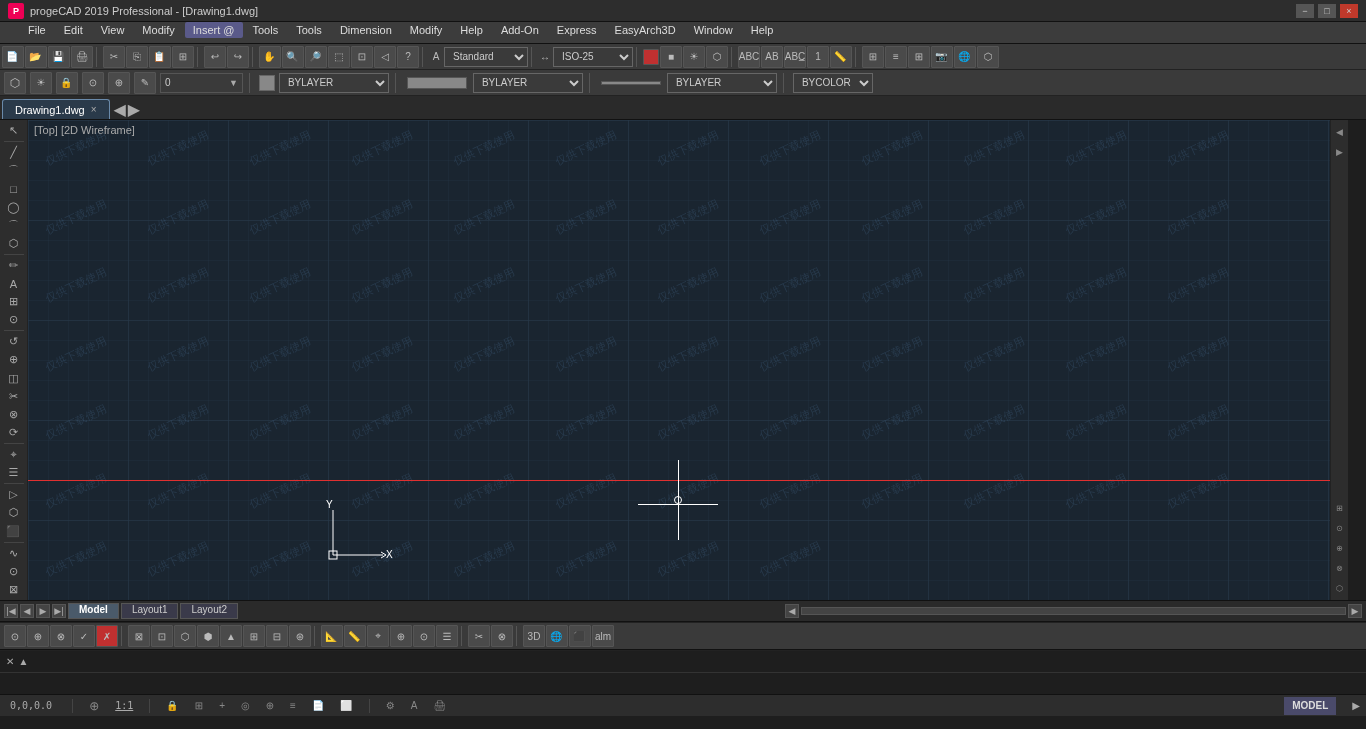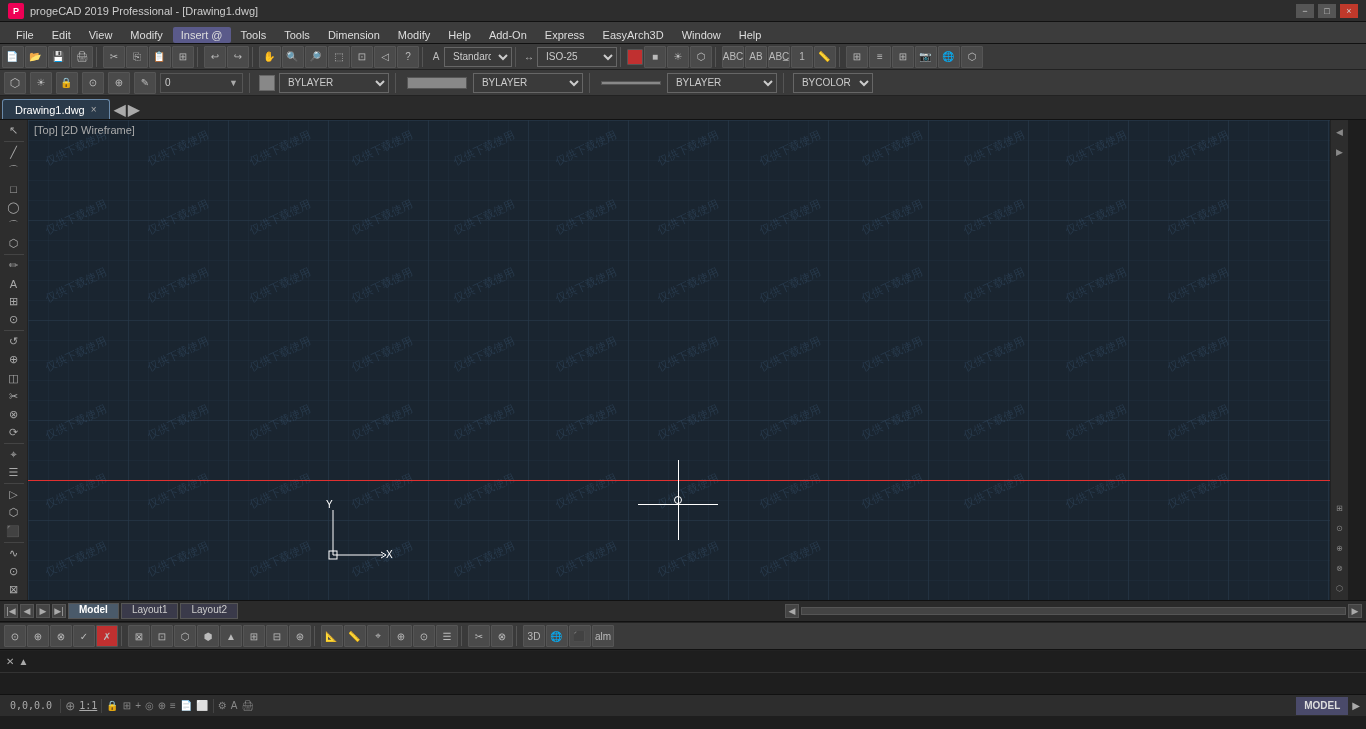--- a/index.html
+++ b/index.html
@@ -13,21 +13,21 @@
     }
     #title-bar .title { font-size: 11px; color: #ccc; display: flex; align-items: center; gap: 6px; }
     #title-bar .title .logo { width: 16px; height: 16px; background: #e05; border-radius: 2px; display:flex; align-items:center; justify-content:center; font-size:9px; color:#fff; font-weight:bold; }
     #title-bar .win-controls { display: flex; gap: 4px; }
     #title-bar .win-btn { width: 18px; height: 14px; background: #555; border: none; cursor: pointer; font-size: 9px; color: #ccc; display:flex;align-items:center;justify-content:center; }
     #title-bar .win-btn.close { background: #c0392b; }
 
     
     #menu-bar {
       width: 100%; height: 22px; background: #3c3c3c;
-      display: flex; align-items: flex-end; padding: 0 8px;
+      display: flex; align-items: flex-start; padding: 0 20px;
       border-bottom: 1px solid #111; gap: 2px;
     }
     .menu-item { padding: 2px 8px; font-size: 11px; color: #ddd; cursor: pointer; border-radius: 2px; }
     .menu-item.active { background: #5a5a8a; }
 
     
     .toolbar-row {
       width: 100%; height: 26px; background: #3a3a3a;
       display: flex; align-items: center; padding: 0 2px; gap: 1px;
       border-bottom: 1px solid #222; flex-wrap: nowrap; overflow: hidden;
@@ -210,21 +210,21 @@
   <div class="tb-sep"></div>
   <div class="tb-btn">✋</div>
   <div class="tb-btn">🔍</div>
   <div class="tb-btn">🔎</div>
   <div class="tb-btn">⬚</div>
   <div class="tb-btn">⊡</div>
   <div class="tb-btn">◁</div>
   <div class="tb-btn">?</div>
   <div class="tb-sep"></div>
   <div class="tb-btn" style="width:14px;background:transparent;border:none;">A</div>
-  <select class="tb-select" style="width:68px;">
+  <select class="tb-select" style="width:84px;">
     <option>Standard</option>
   </select>
   <div class="tb-sep"></div>
   <div class="tb-btn" style="width:14px;background:transparent;border:none;">↔</div>
   <select class="tb-select" style="width:80px;">
     <option>ISO-25</option>
   </select>
   <div class="tb-sep"></div>
   <div class="tb-btn" style="background:#c03030; width:16px; height:16px;"></div>
   <div class="tb-btn">■</div>
@@ -517,21 +517,21 @@
   <div style="height:22px; display:flex; align-items:center; padding:0 6px; border-bottom:1px solid #333;">
     <span style="font-size:10px; color:#aaa; cursor:pointer; margin-right:4px;">✕</span>
     <span style="font-size:10px; color:#aaa; cursor:pointer; margin-right:8px;">▲</span>
     <input id="cmd-input" type="text" placeholder="" style="flex: 1 1 0%; background: transparent; border: none; color: rgb(204, 204, 204); font-size: 11px; outline: none;">
   </div>
   <div style="height:22px; display:flex; align-items:center; padding:0 6px;">
     <span style="font-size:11px; color:#666;"></span>
   </div>
 </div>
 
-<div id="status-bar" style="height:22px; background:#2d2d2d; display:flex; align-items:center; padding:0 6px; gap:4px; font-size:10px; border-top:1px solid #111;">
+<div id="status-bar" style="height:22px; background:#2d2d2d; display:flex; align-items:center; padding:0 6px; gap:16px; font-size:10px; border-top:1px solid #111;">
   <span style="color:#aaa; padding:0 4px; font-family:monospace; font-size:10px;">0,0,0.0</span>
   <div style="width:1px; height:14px; background:#444;"></div>
   <span style="font-size:12px; color:#888; cursor:pointer;">⊕</span>
   <span style="color:#aaa; cursor:pointer; font-family:monospace;text-decoration:underline;">1:1</span>
   <div style="width:1px; height:14px; background:#444;"></div>
   <span style="font-size:10px; color:#888; cursor:pointer;">🔒</span>
   <span style="font-size:10px; color:#888; cursor:pointer;">⊞</span>
   <span style="font-size:10px; color:#888; cursor:pointer;">+</span>
   <span style="font-size:10px; color:#888; cursor:pointer;">◎</span>
   <span style="font-size:10px; color:#888; cursor:pointer;">⊕</span>

